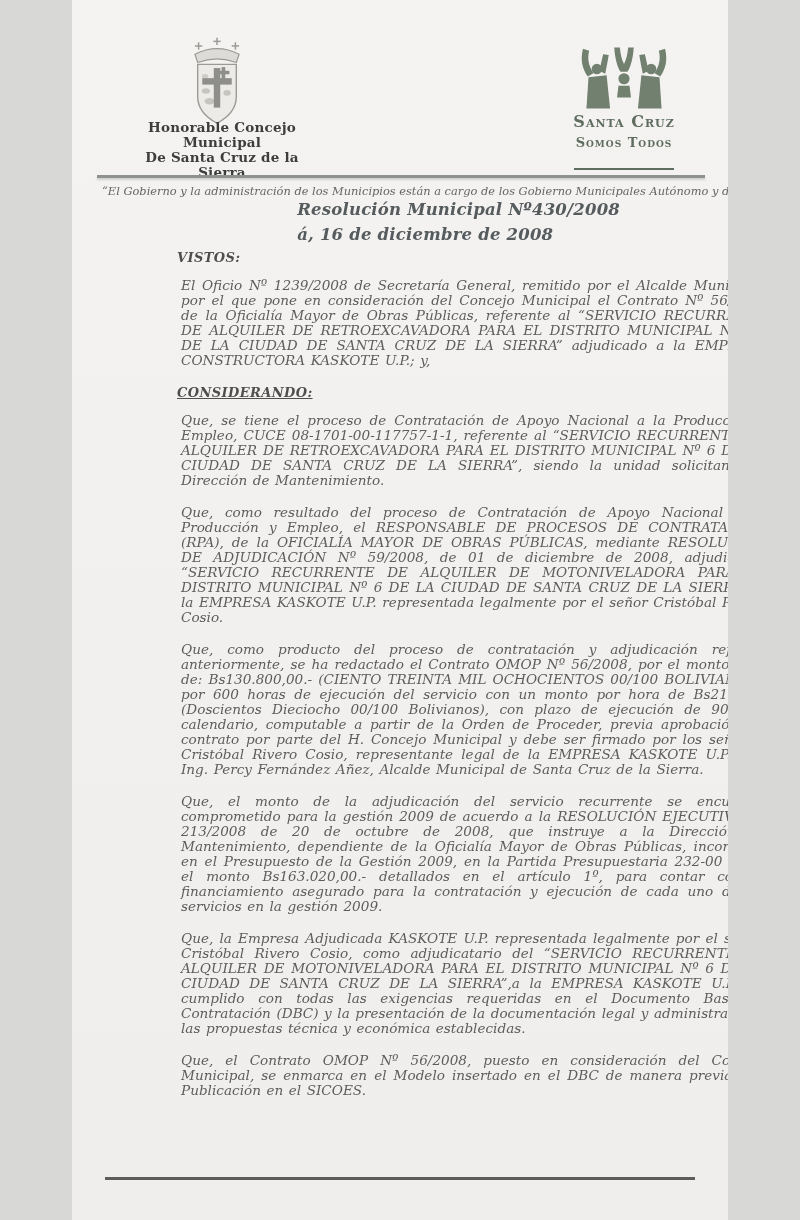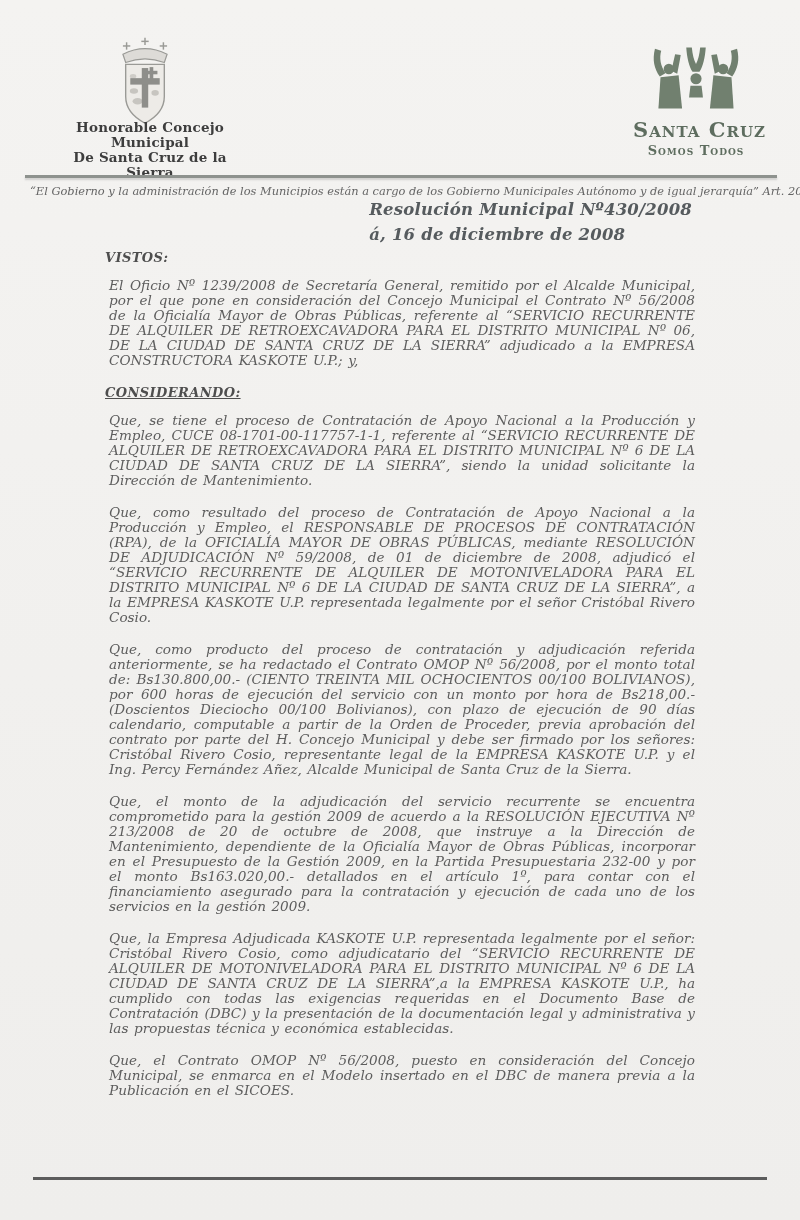--- a/index.html
+++ b/index.html
@@ -1,19 +1,19 @@
 <!DOCTYPE html>
 <html><head>
 <meta charset="utf-8">
 <style>
   * { margin: 0; padding: 0; box-sizing: border-box; }
   html, body { background: #d8d8d6; }
   .page {
     position: relative;
-    width: 800px;
+    width: 656px;
     height: 1220px;
     margin: 0 auto;
     background: linear-gradient(180deg, #f4f3f1 0%, #f1f0ee 55%, #efeeec 100%);
     overflow: hidden;
     font-family: "DejaVu Serif", "Liberation Serif", serif;
   }
 
   
   .crest {
     position: absolute;
@@ -32,28 +32,27 @@
     letter-spacing: 0.2px;
   }
   .sct {
     position: absolute;
     right: 34px; top: 46px;
     width: 140px;
     text-align: center;
   }
   .sct svg { display: block; margin: 0 auto; }
   .sct-title {
-    margin-top: 10px;
+    margin-top: 2px;
     font-variant: small-caps;
     font-weight: 600;
-    font-size: 21px;
+    font-size: 16px;
     line-height: 20px;
     letter-spacing: 1px;
     color: #5e6d5f;
-    text-align: right;
   }
   .sct-sub {
     display: inline-block;
     margin-top: 1px;
     font-variant: small-caps;
     font-weight: bold;
     font-size: 13px;
     line-height: 14px;
     letter-spacing: 1px;
     color: #5e6d5f;

